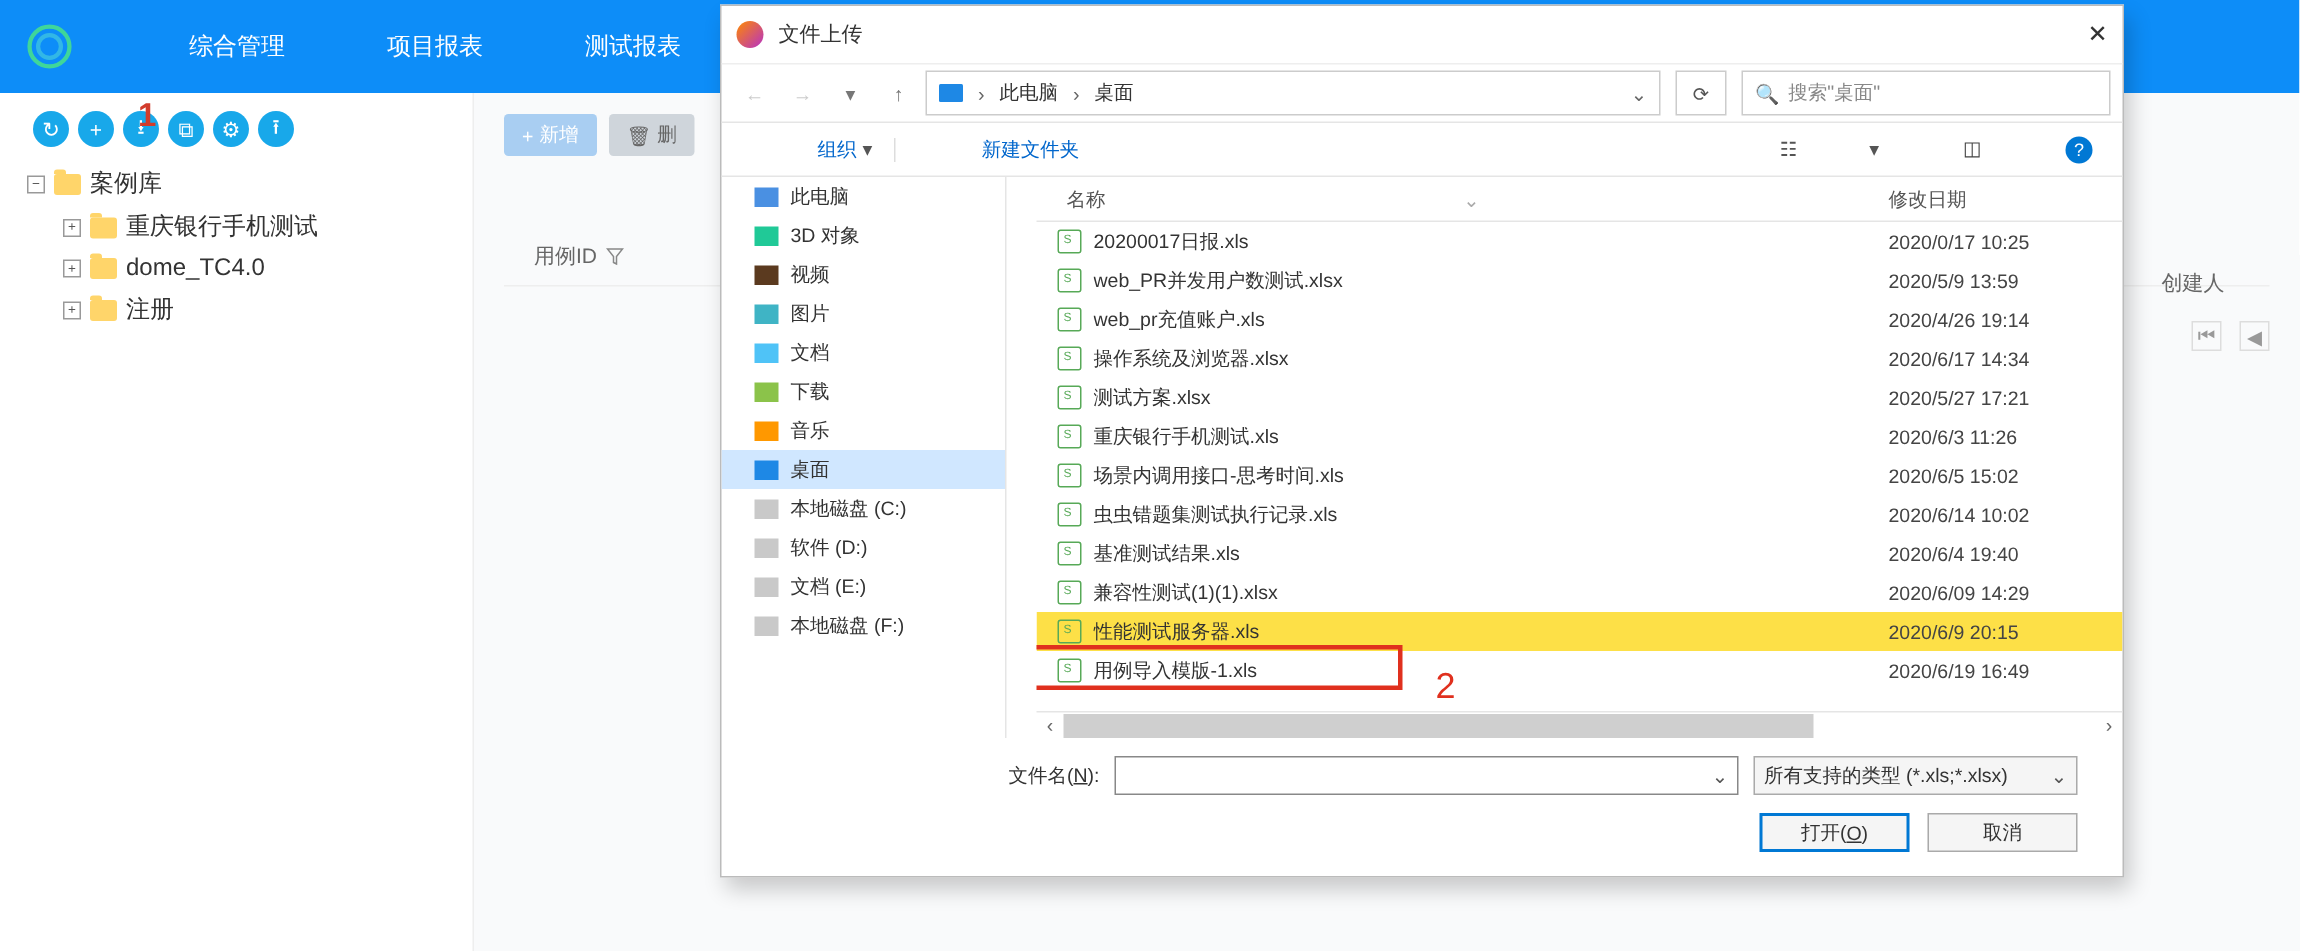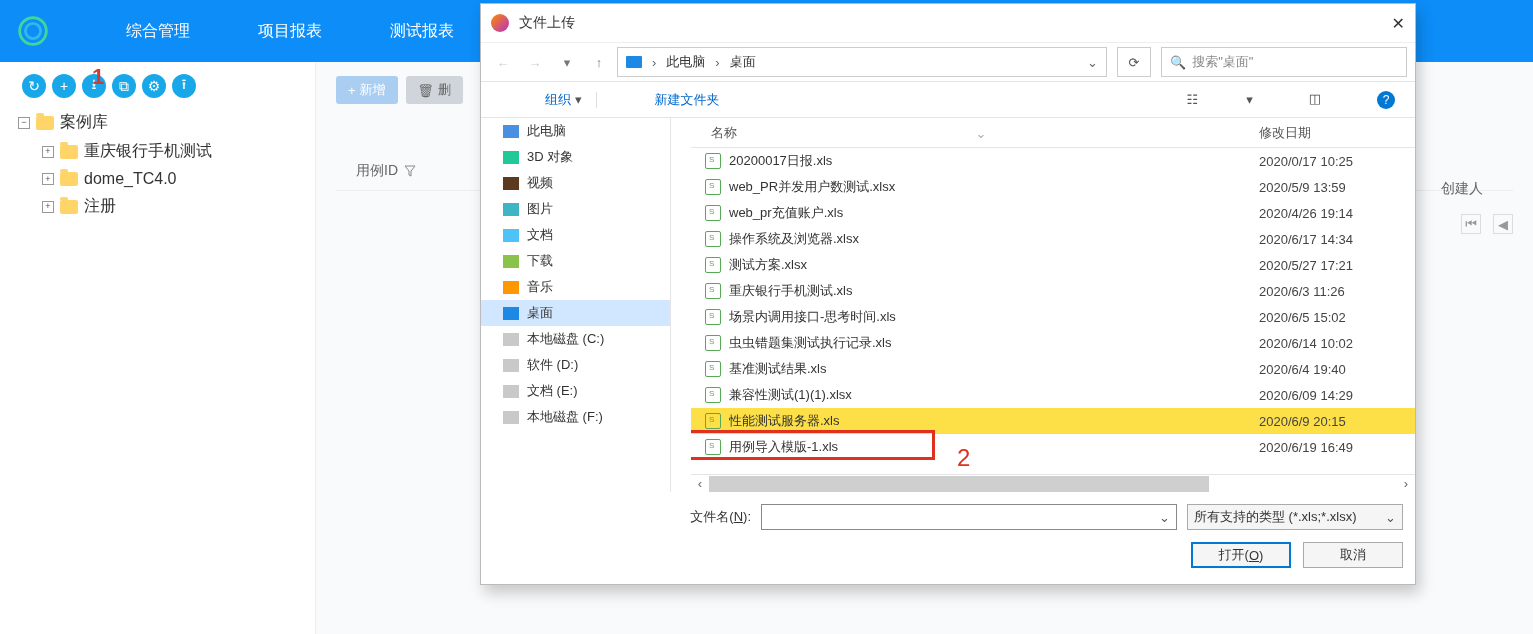--- a/index.html
+++ b/index.html
@@ -290,21 +290,21 @@
 }
 .scroll-strip .track {
   flex:1; height:16px;
   display:flex;
 }
 .scroll-strip .track .thumb {
   width:500px; height:100%; background:#cfcfcf;
 }
 
 .dlg-footer {
-  padding: 12px 12px 16px 20px; display:flex; flex-direction:column; gap:12px;
+  padding: 12px 30px 16px 20px; display:flex; flex-direction:column; gap:12px;
 }
 .fn-row { display:flex; align-items:center; gap:10px; justify-content:flex-end; }
 .fn-label { font-size:13px; }
 .fn-label u { text-decoration:underline; }
 .fn-input {
   width:416px; height:26px; border:1px solid #888;
   display:flex; align-items:center; padding:0 6px;
 }
 .fn-input .dd { margin-left:auto; color:#555; }
 .ft-select {

